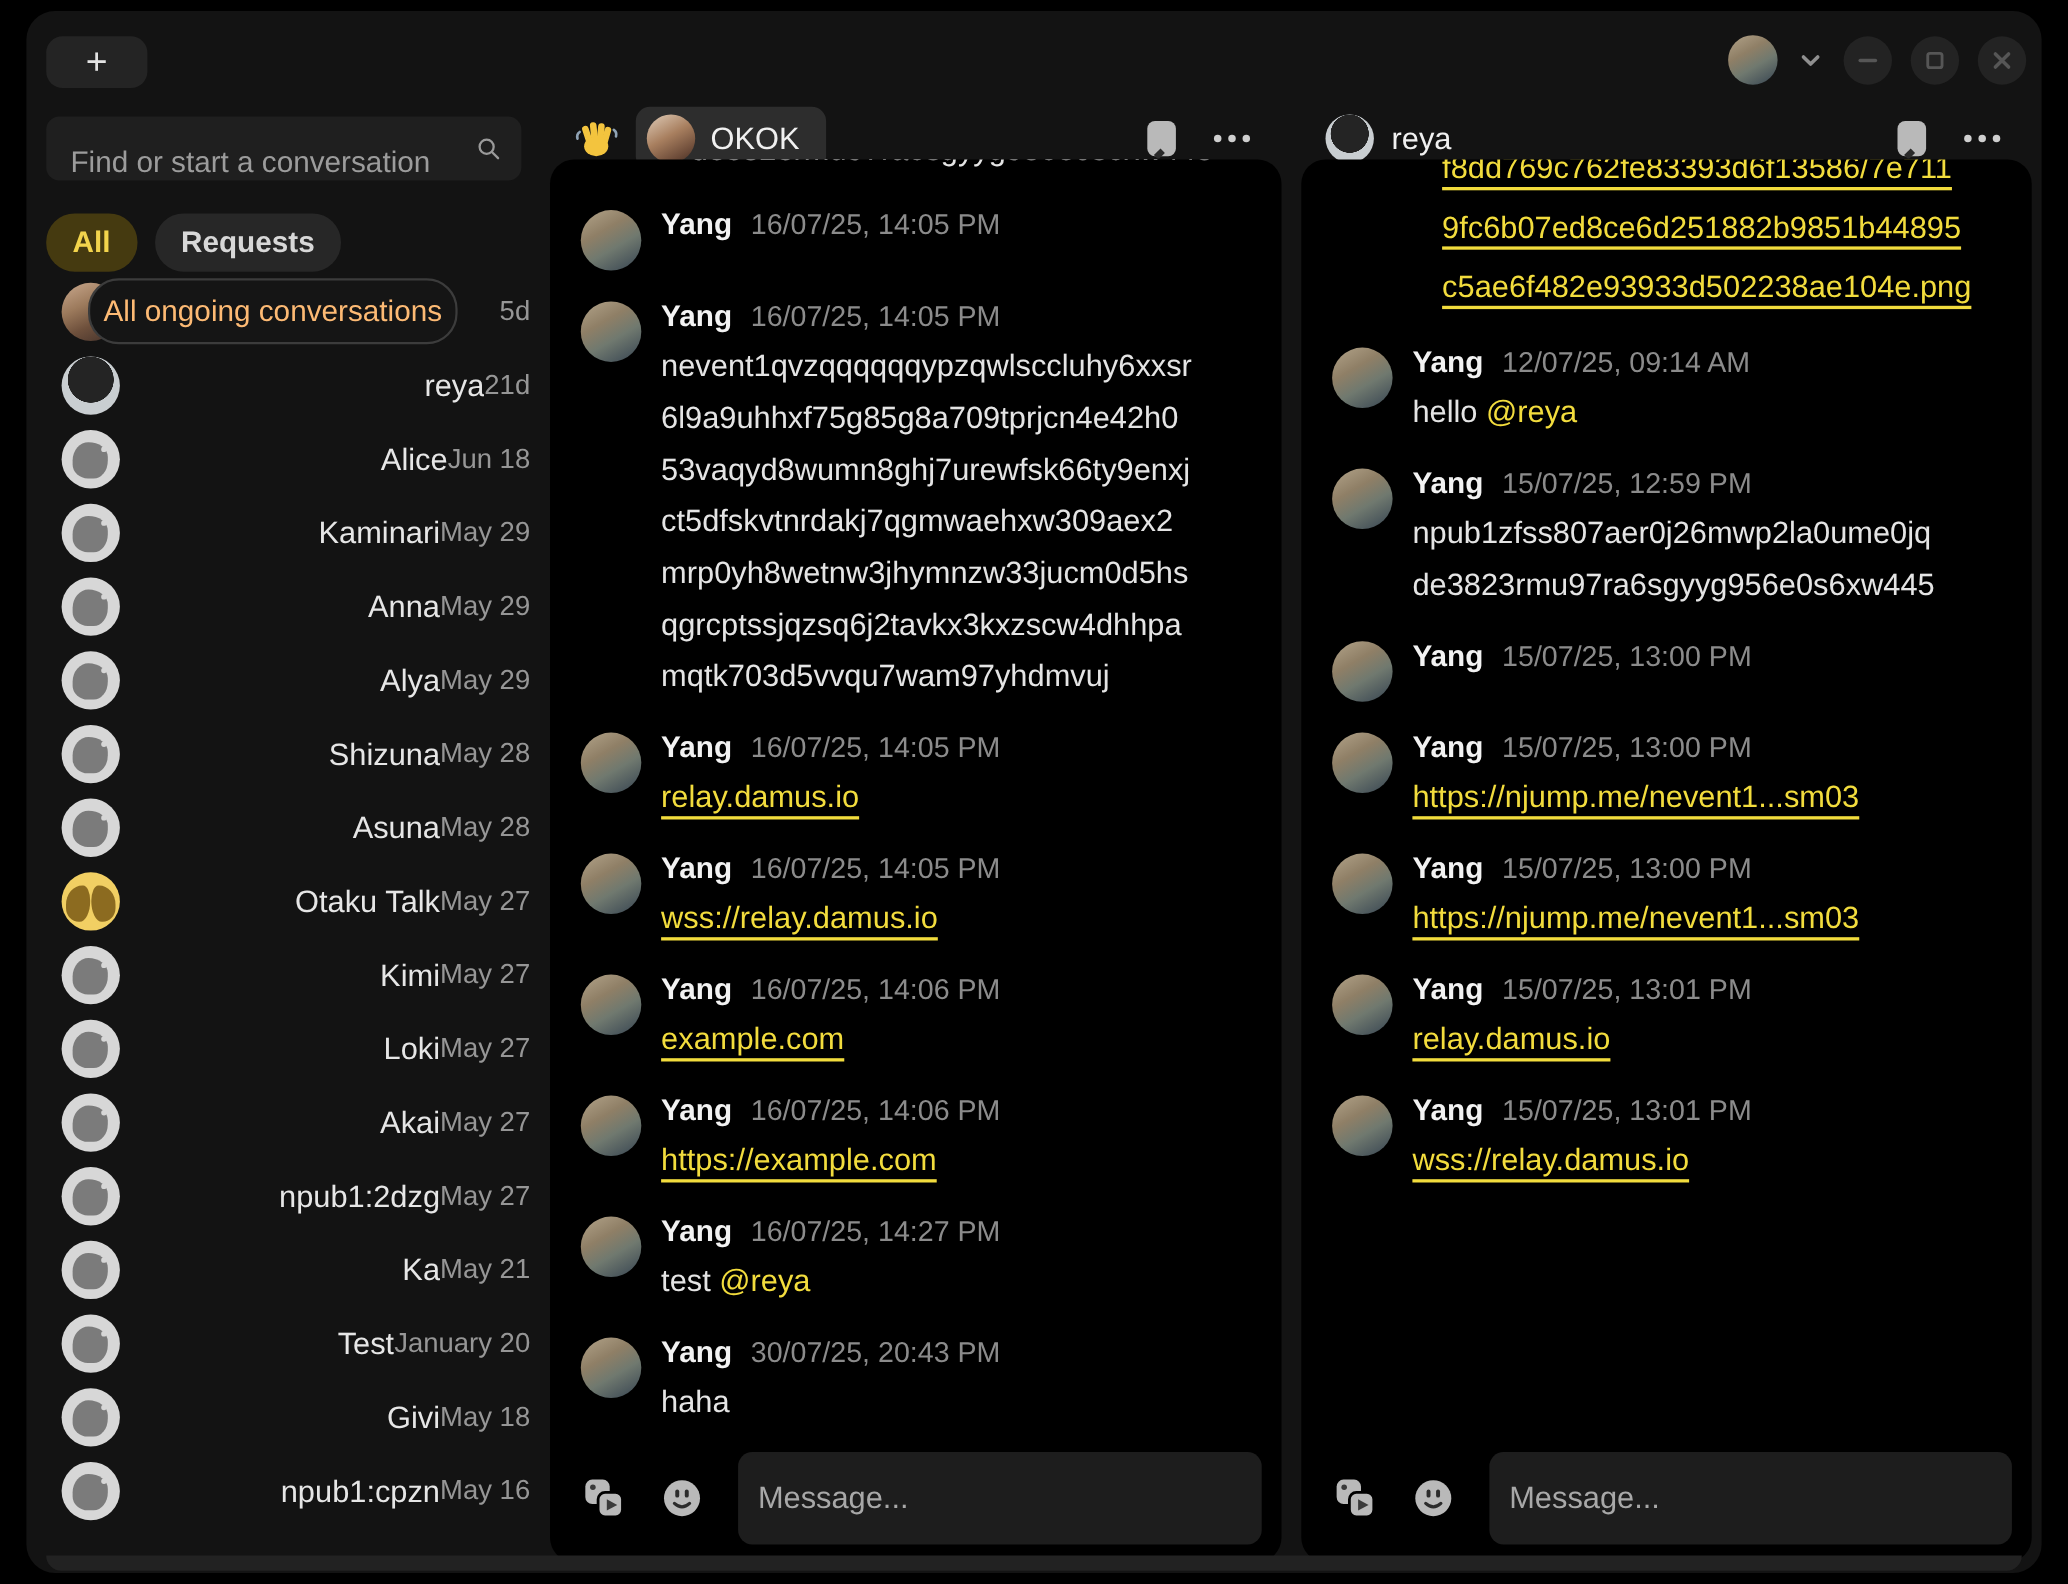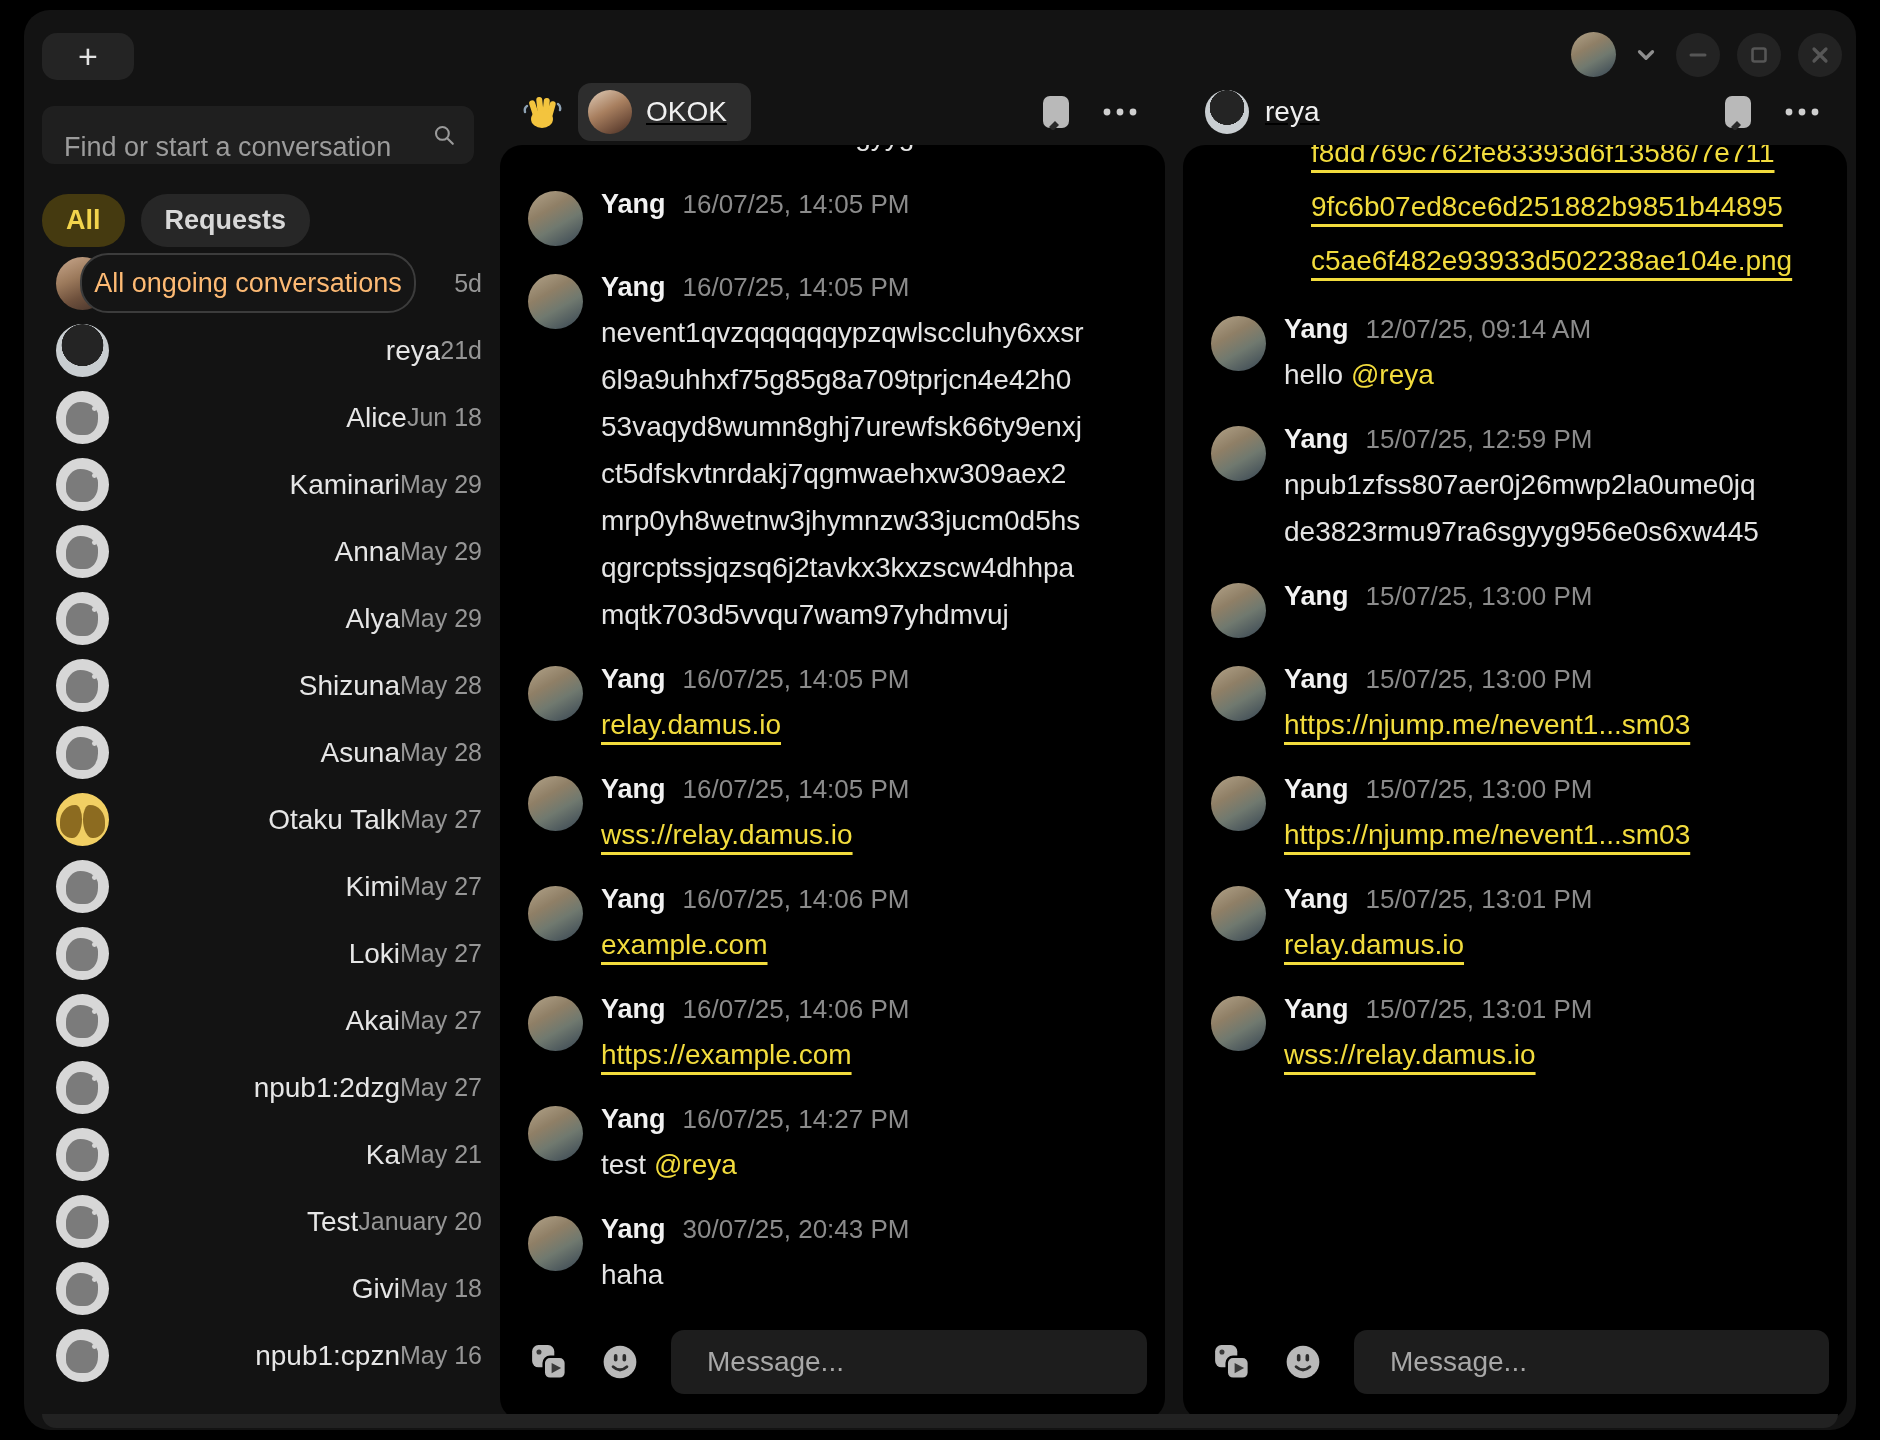--- a/index.html
+++ b/index.html
@@ -54,22 +54,22 @@
   .conv-av { width: 53px; height: 53px; }
   .conv-name { margin-left: 27px; font-size: 28px; color: #e6e6e6; flex: 1; white-space: nowrap;
                overflow: hidden; }
   .conv-date { font-size: 25px; color: #969696; padding-right: 14px; }
   .tooltip { position: absolute; left: 56px; top: 243px; width: 336px; height: 60px;
              background: #151515; border: 2px solid #3c3c3c; border-radius: 28px;
              display: flex; align-items: center; justify-content: center;
              font-size: 27px; color: #fdba74; z-index: 5; }
 
   
-  .chat-header { position: absolute; top: 73px; height: 58px; display: flex; align-items: center;
-                 padding: 0 22px; text-decoration: underline; }
+  .chat-header { position: absolute; top: 87px; height: 58px; display: flex; align-items: center;
+                 padding: 0 22px; }
   .hdr-okok { left: 476px; width: 665px; }
   .hdr-reya { left: 1159px; width: 664px; }
   .wave { width: 40px; height: 40px; margin-right: 16px; }
   .title-pill { display: flex; align-items: center; gap: 14px; background: #2d2d2d;
                 border: none; border-radius: 13px; padding: 7px 24px 7px 10px; cursor: pointer; }
   .title-av { width: 44px; height: 44px; }
   .chat-title { font-size: 28px; color: #f0f0f0; }
   .hdr-spacer { flex: 1; }
   .hdr-btn { background: none; border: none; cursor: pointer; display: flex; align-items: center;
              justify-content: center; padding: 4px; }
@@ -95,23 +95,23 @@
   .clip { font-size: 28px; line-height: 54px; white-space: pre-wrap; word-break: break-all;
           color: #e4e4e4; overflow: visible; }
   .clip-a { margin-top: -36px; margin-left: 100px; }
   .clip-b { margin-top: -19px; margin-left: 100px; }
 
   
   .composer { position: absolute; left: 30px; right: 18px; bottom: 26px; height: 64px;
               display: flex; align-items: center; }
   .comp-btn { background: none; border: none; cursor: pointer; padding: 0; display: flex; }
   .comp-btn + .comp-btn { margin-left: 33px; }
-  .comp-input { flex: 1; margin-left: 32px; height: 64px; background: #1d1d1d; border: none;
+  .comp-input { flex: 1; margin-left: 32px; height: 84px; background: #1d1d1d; border: none;
                 border-radius: 13px; outline: none; color: #e6e6e6; font-size: 28px;
-                padding: 0 36px; font-family: "Liberation Sans", sans-serif; }
+                padding: 0 18px; font-family: "Liberation Sans", sans-serif; }
   .comp-input::placeholder { color: #a8a8a8; }
 </style>
 </head>
 <body>
 
 <div class="window">
 
   <button class="new-chat-btn">+</button>
 
   <div class="top-right">

